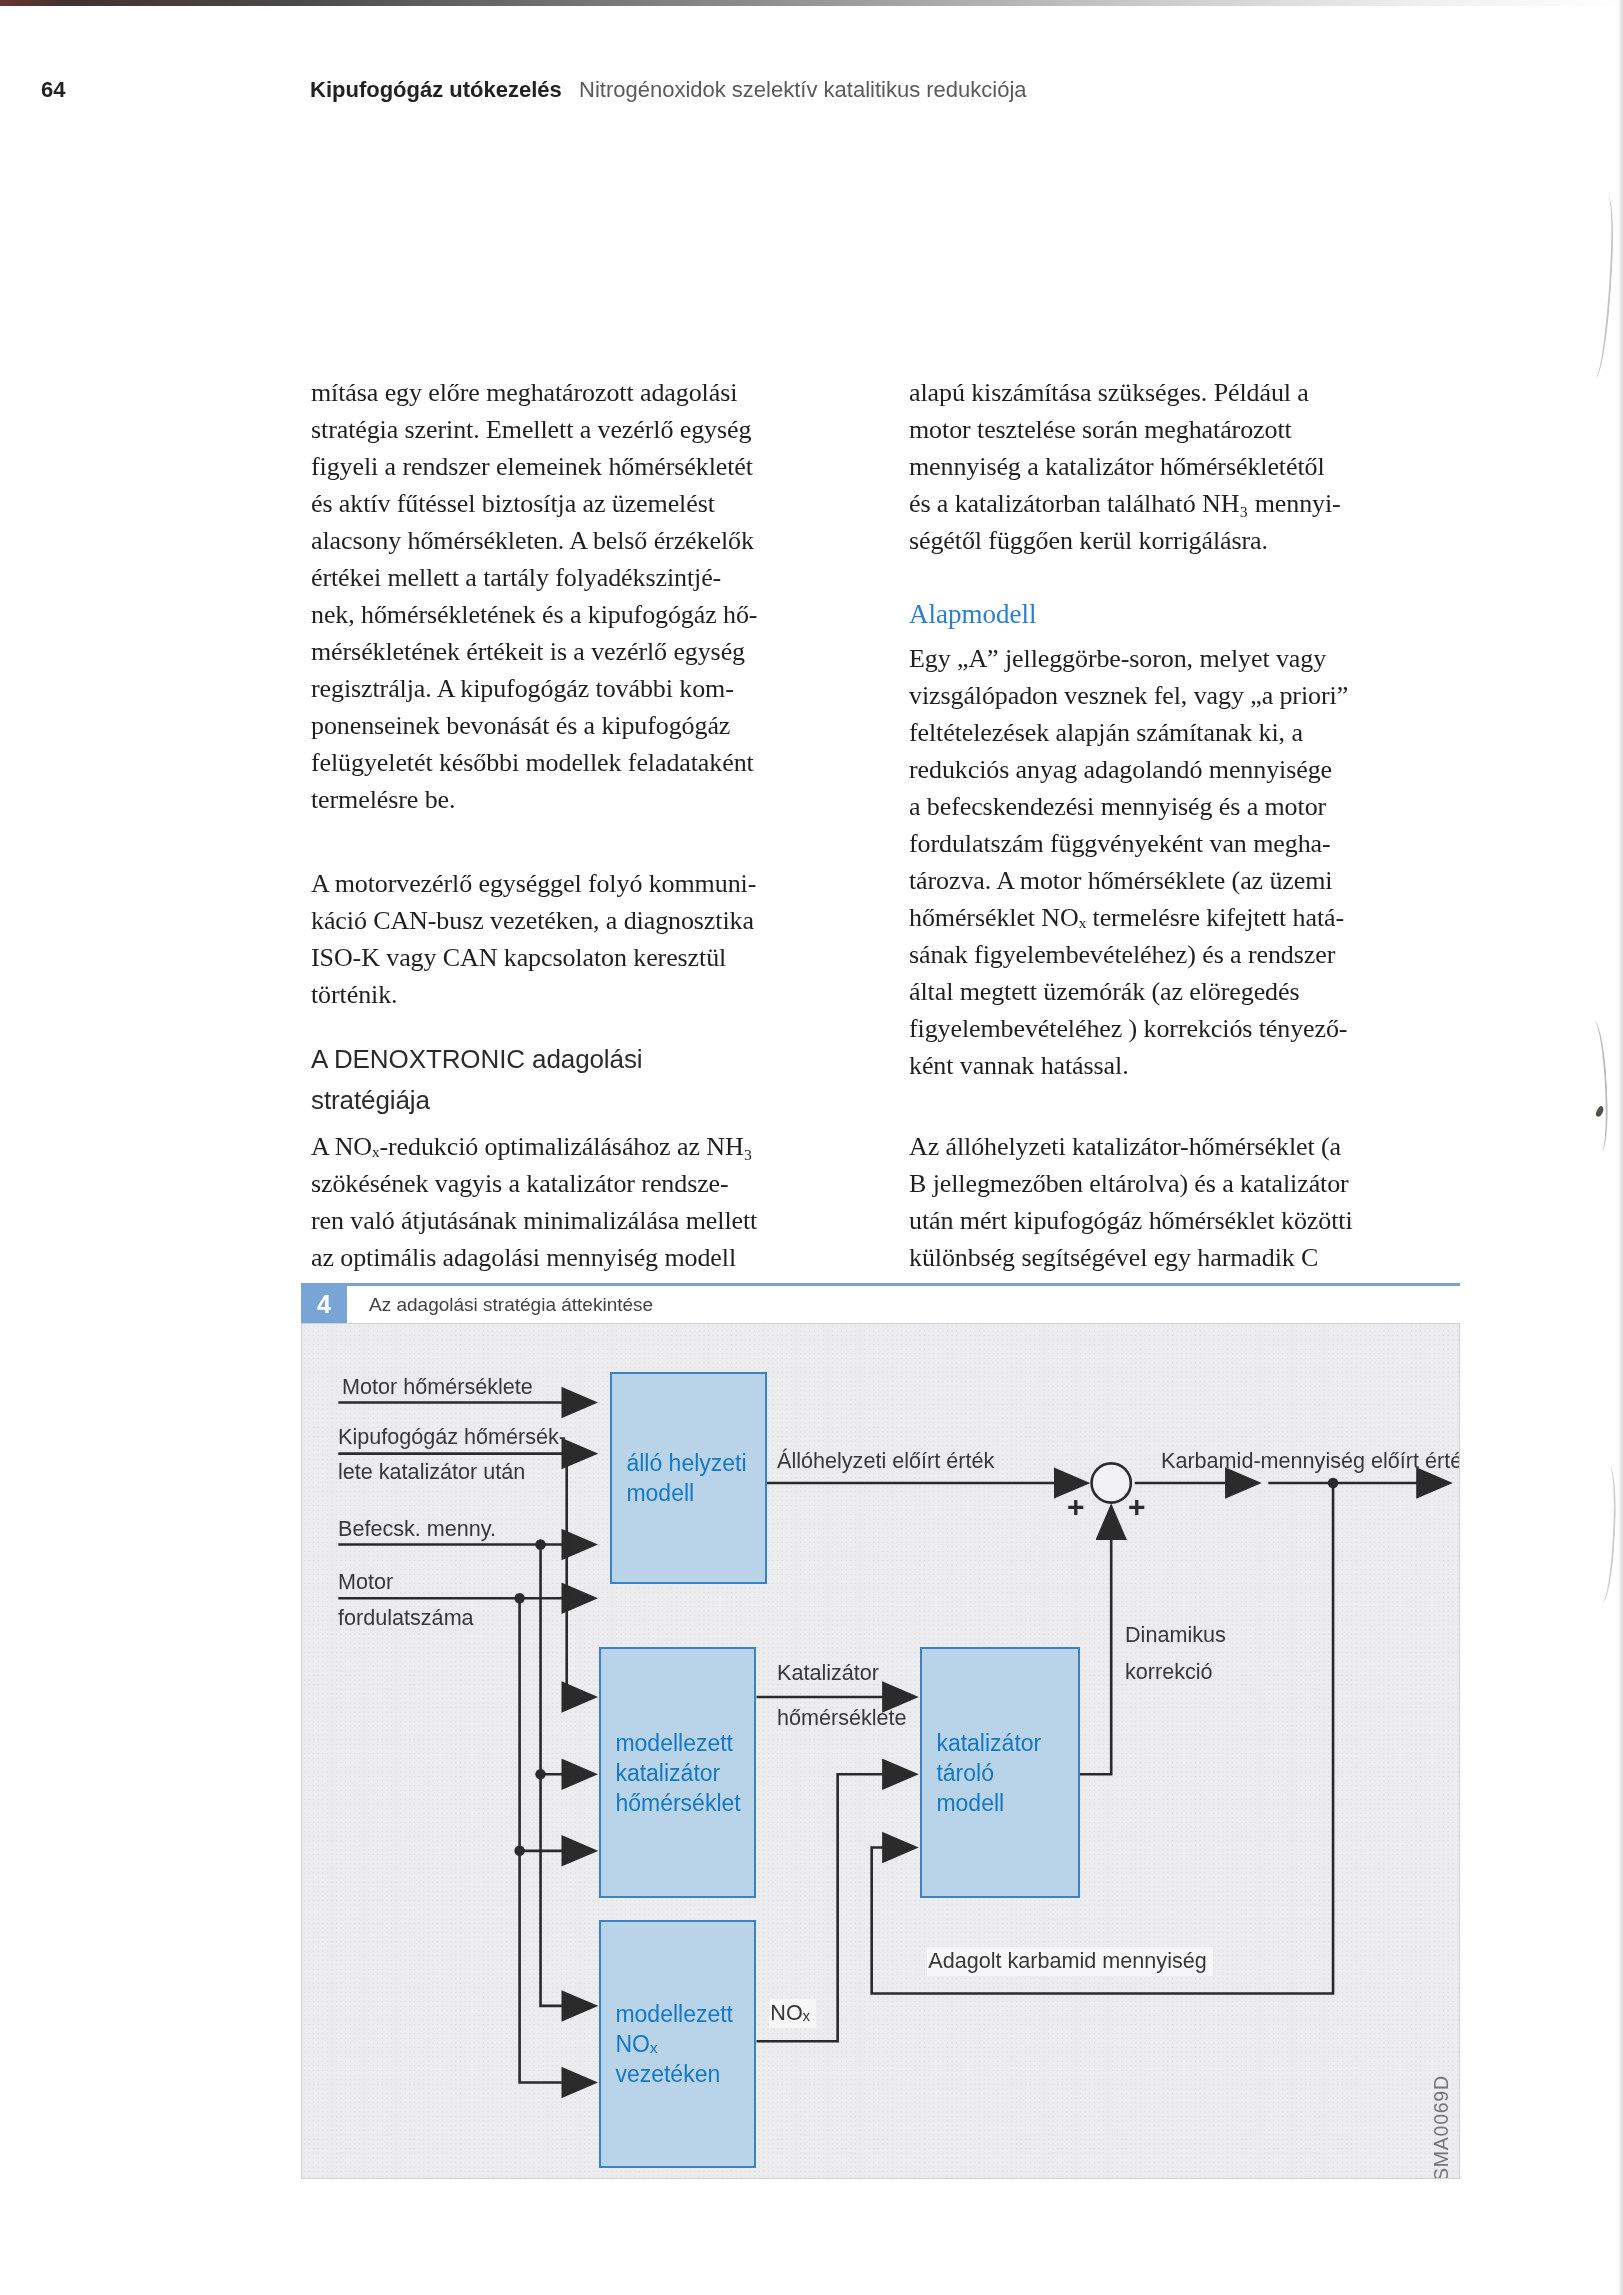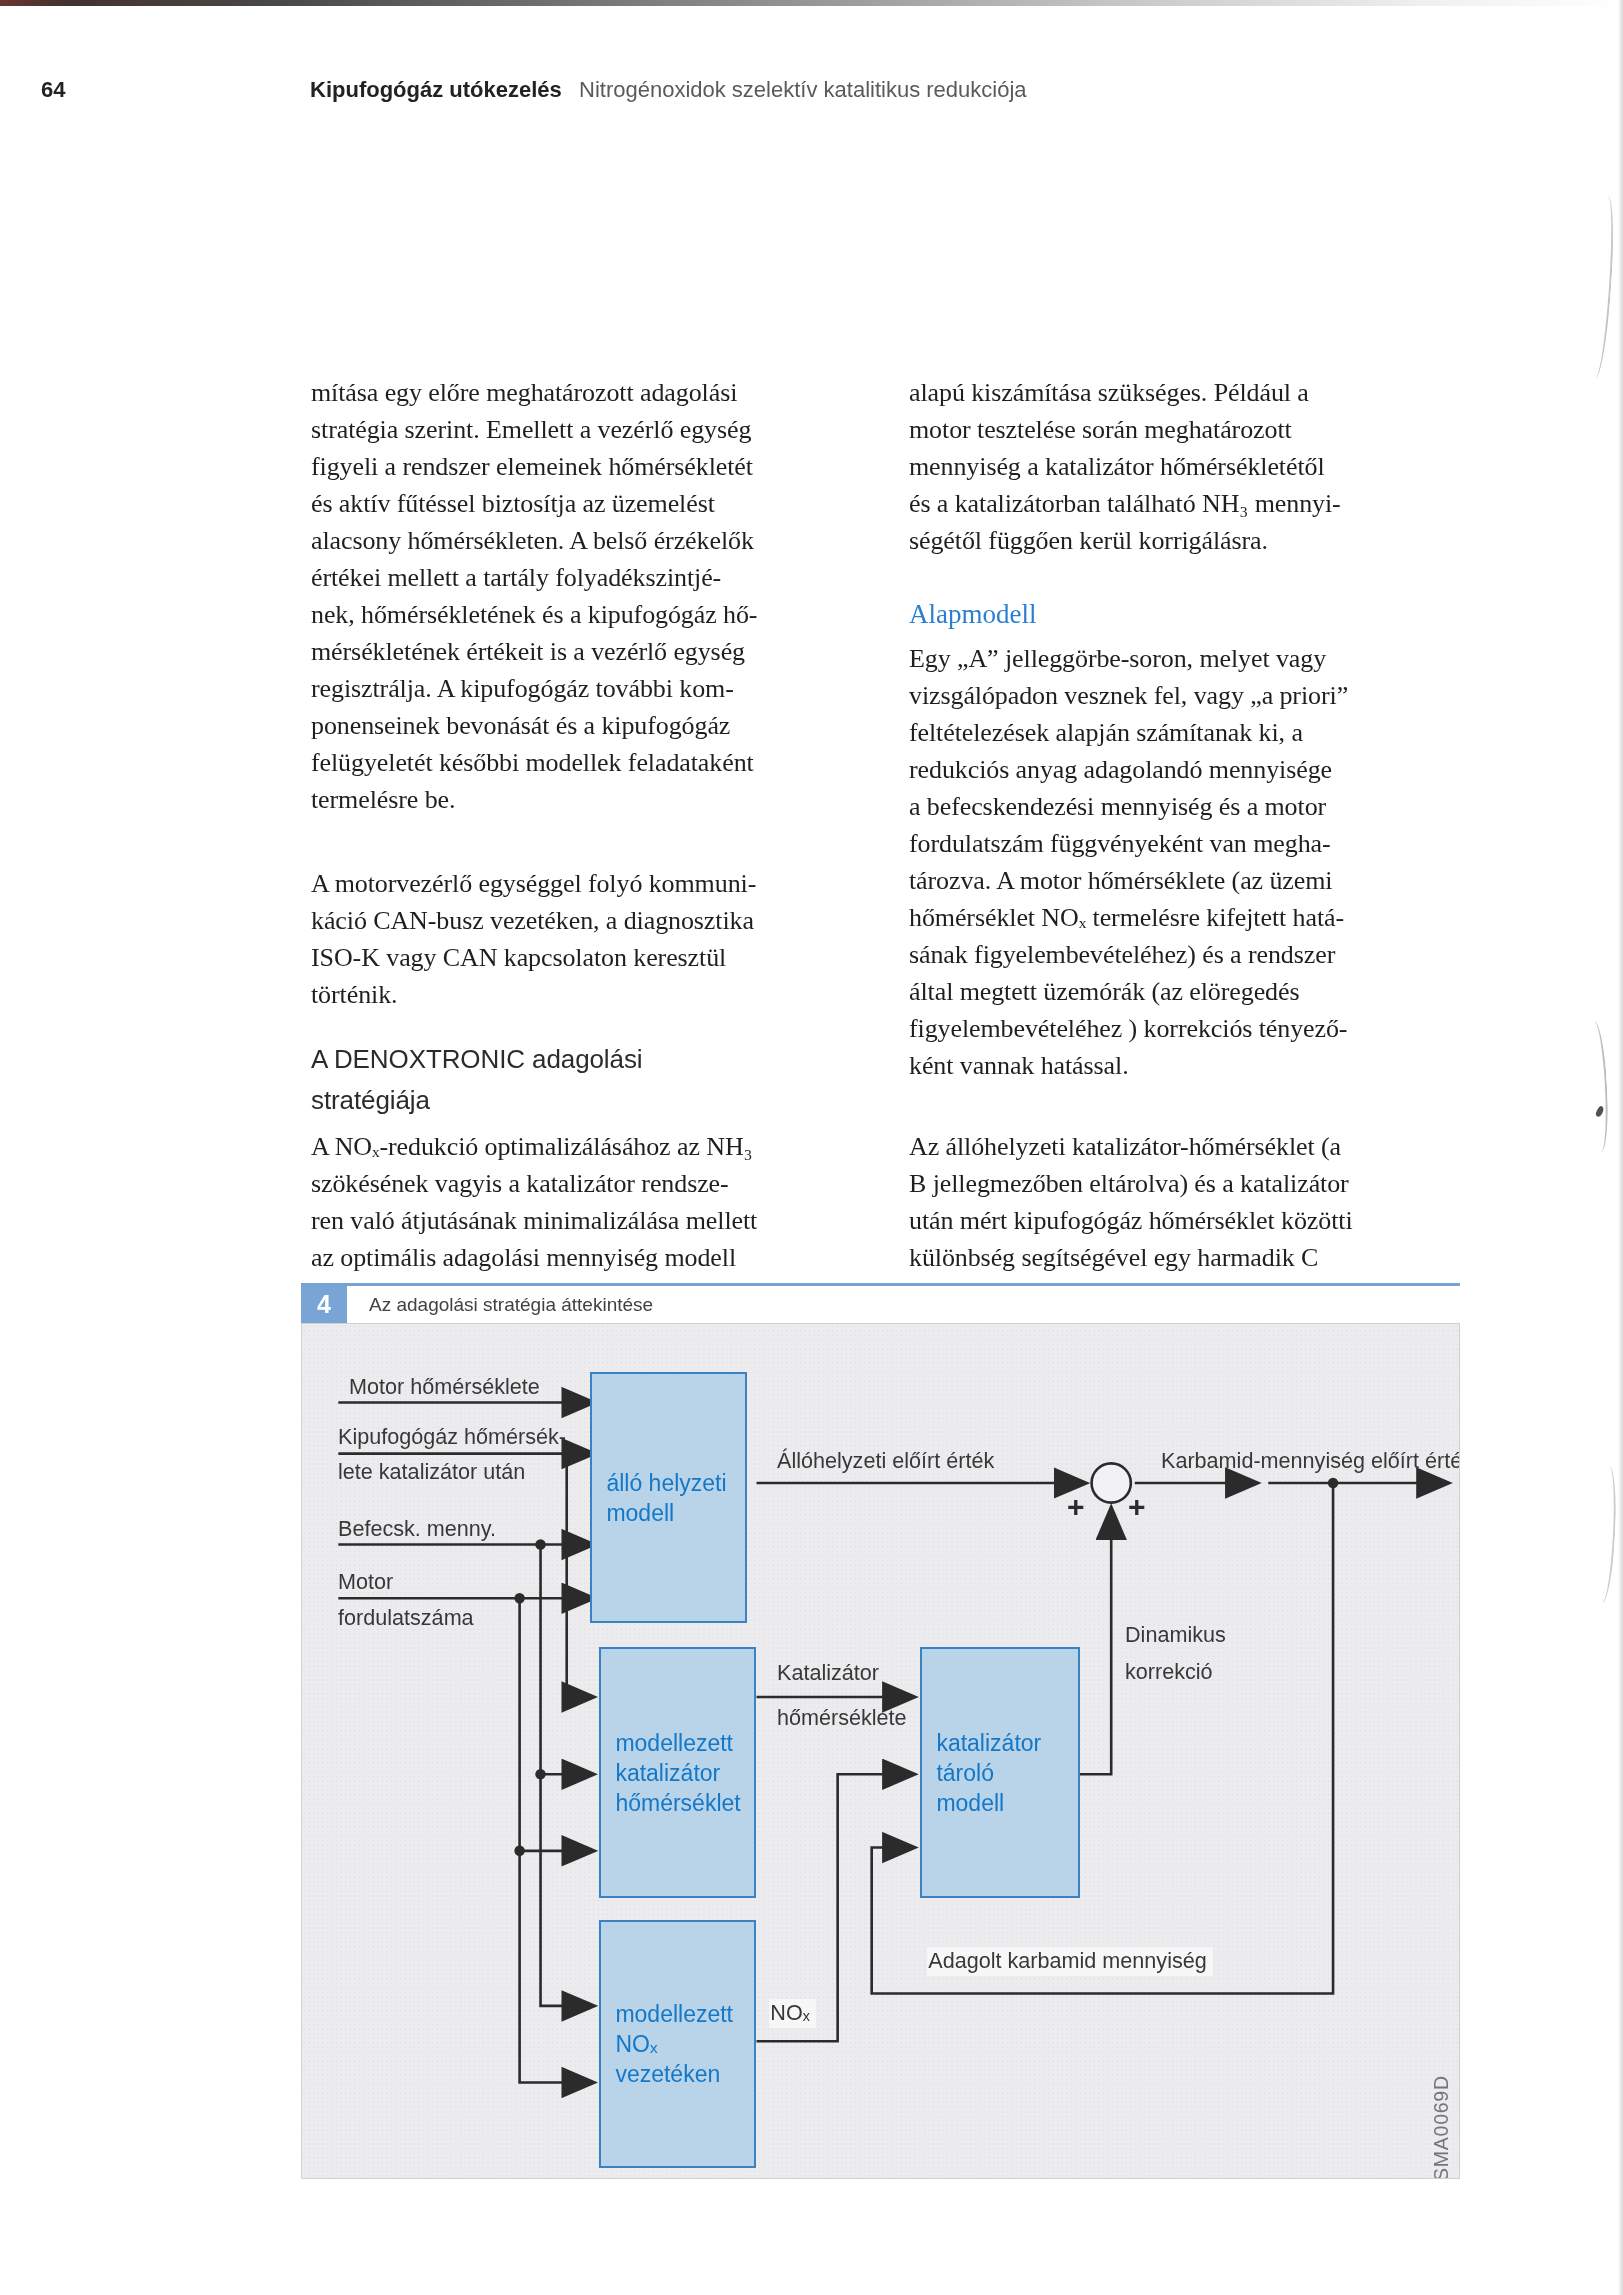--- a/index.html
+++ b/index.html
@@ -173,28 +173,28 @@
       <g fill="#2b2b2b" stroke="none">
         <circle cx="404" cy="198" r="8"></circle>
         <circle cx="364" cy="337" r="8"></circle>
         <circle cx="332" cy="419" r="8"></circle>
         <circle cx="364" cy="688" r="8"></circle>
         <circle cx="332" cy="805" r="8"></circle>
         <circle cx="1575" cy="243" r="8"></circle>
       </g>
     </svg>
 
-    <div class="dlabel" style="left:47px;top:50px;">Motor hőmérséklete</div>
+    <div class="dlabel" style="left:40px;top:50px;">Motor hőmérséklete</div>
     <div class="dlabel" style="left:36px;top:100px;">Kipufogógáz hőmérsék-</div>
     <div class="dlabel" style="left:36px;top:135px;">lete katalizátor után</div>
     <div class="dlabel" style="left:36px;top:192px;">Befecsk. menny.</div>
     <div class="dlabel" style="left:36px;top:245px;">Motor</div>
     <div class="dlabel" style="left:36px;top:281px;">fordulatszáma</div>
 
-    <div class="mbox" style="left:288px;top:48px;width:157px;height:251px;">
+    <div class="mbox" style="left:308px;top:48px;width:157px;height:212px;">
       <div class="bl">álló helyzeti</div>
       <div class="bl">modell</div>
     </div>
     <div class="mbox" style="left:297px;top:323px;width:157px;height:251px;">
       <div class="bl">modellezett</div>
       <div class="bl">katalizátor</div>
       <div class="bl">hőmérséklet</div>
     </div>
     <div class="mbox" style="left:297px;top:596px;width:157px;height:248px;">
       <div class="bl">modellezett</div>

